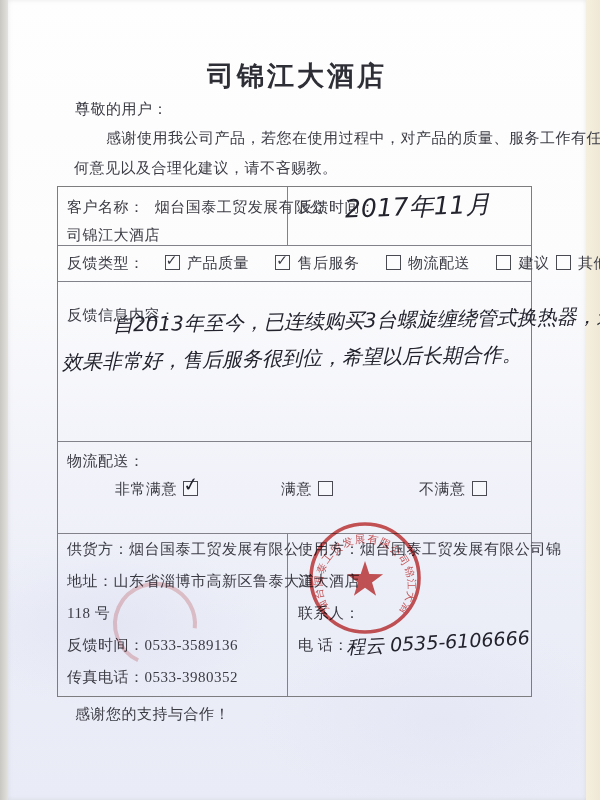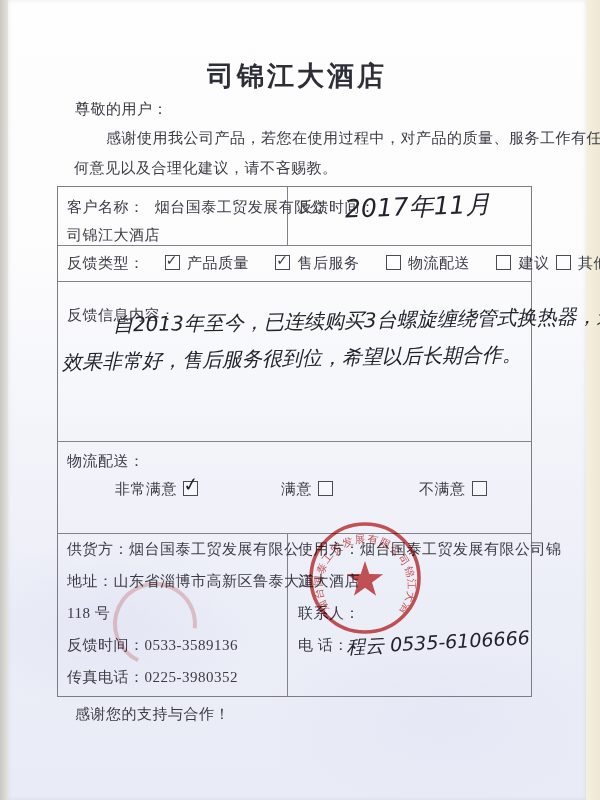--- a/index.html
+++ b/index.html
@@ -125,21 +125,21 @@
   <span>供货方：</span><span>烟台国泰工贸发展有限公</span>
 </div>
 <div class="abs printed" style="left:67px;top:572px;">
   <span>地址：</span><span>山东省淄博市高新区鲁泰大道</span>
 </div>
 <div class="abs printed" style="left:67px;top:604px;">118 号</div>
 <div class="abs printed" style="left:67px;top:636px;">
   <span>反馈时间：</span><span>0533-3589136</span>
 </div>
 <div class="abs printed" style="left:67px;top:668px;">
-  <span>传真电话：</span><span>0225-3980352</span>
+  <span>传真电话：</span><span>0533-3980352</span>
 </div>
 
 <div class="abs printed" style="left:298px;top:540px;">
   <span>使用方：</span><span>烟台国泰工贸发展有限公司锦</span>
 </div>
 <div class="abs printed" style="left:298px;top:572px;">江大酒店</div>
 <div class="abs printed" style="left:298px;top:604px;">联系人：</div>
 <div class="abs printed" style="left:298px;top:636px;">电  话：</div>
 <div class="abs hand" style="left:346px;top:630px;font-size:19px;transform:rotate(-3deg);">程云 0535-6106666</div>
 

